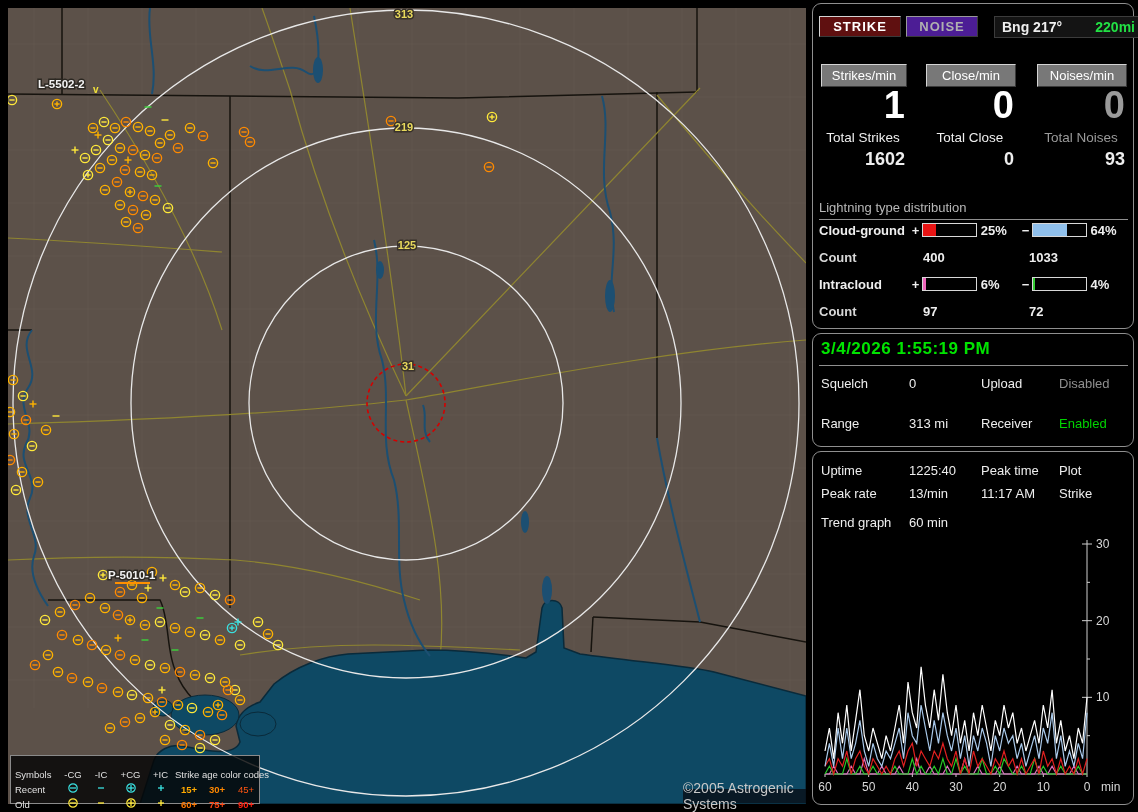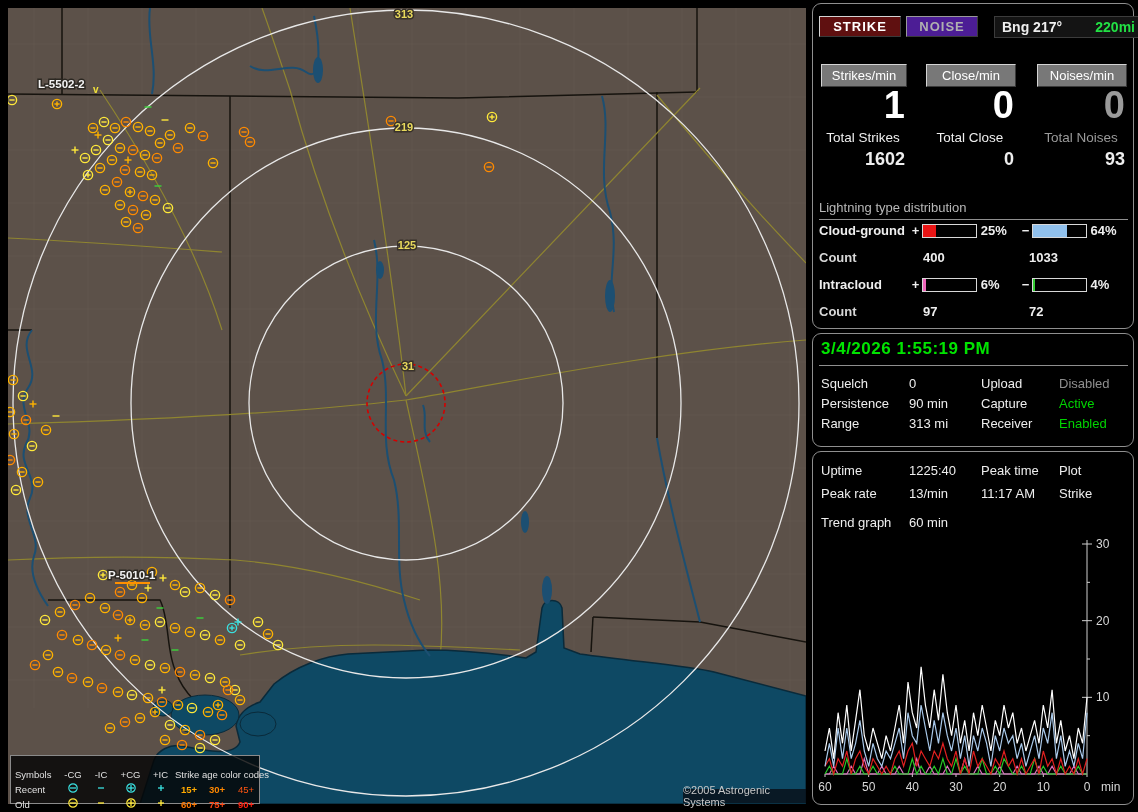--- a/index.html
+++ b/index.html
@@ -7,42 +7,42 @@
        font-family:"Liberation Sans",sans-serif;}
   
   #map-wrap{position:absolute;left:8px;top:8px;width:798px;height:796px;background:#5c5149;}
   #map-svg{display:block;}
   .overlay-box{position:absolute;background:rgba(5,5,5,0.82);border:1px solid #8a8a8a;color:#e0e0e0;}
   #legend-box{left:2px;top:747px;width:248px;height:47px;font-size:9.5px;}
   #legend-grid{display:grid;grid-template-columns:46px 28px 28px 31px 29px 28px 28px 30px;
                grid-auto-rows:15px;align-items:center;padding:1px 2px;}
   #legend-grid .lg-cell{text-align:center;white-space:nowrap;margin-top:19px;}
   #legend-grid .lg-left{text-align:left;padding-left:2px;}
-  #copyright-box{left:675px;top:781px;width:123px;height:14px;font-size:11px;
+  #copyright-box{left:675px;top:781px;width:123px;height:14px;font-size:14px;
                  display:flex;align-items:center;justify-content:center;border:none;background:rgba(8,16,26,0.85);color:#c8c8c8;}
   
   .panel{position:absolute;left:812px;width:320px;background:#000;border:1px solid #8f8f8f;border-radius:9px;color:#eee;font-size:13px;text-decoration:underline;}
   #panel1{top:3px;height:324px;}
   #panel2{top:333px;height:112px;}
   #panel3{top:451px;height:352px;}
   .btn{display:inline-block;text-align:center;border:1px solid;border-color:#d4d4d4 #3a3a3a #3a3a3a #d4d4d4;
        background:#787878;color:#fff;font-size:13px;padding:2px 0;}
   #strike-btn{position:absolute;left:6px;top:12px;width:80px;background:#5f1010;font-weight:bold;letter-spacing:1px;}
   #noise-btn{position:absolute;left:93px;top:12px;width:70px;background:#4c1d95;color:#b0b0b0;font-weight:bold;letter-spacing:1px;border-color:#9a9a9a #3a3a3a #3a3a3a #9a9a9a;}
   #bng-box{position:absolute;left:181px;top:12px;width:133px;height:20px;background:#141414;border:1px solid #3c3c3c;
            display:flex;align-items:center;justify-content:space-between;padding:0 7px;font-weight:bold;font-size:14px;}
   #bng-value{color:#22e044;margin-left:16px;}
   .cnt-label{position:absolute;top:60px;height:17px;line-height:17px;}
   .cnt-big{position:absolute;top:80px;height:42px;font-size:38px;font-weight:bold;text-align:right;color:#fff;}
   .tot-label{position:absolute;top:126px;text-align:center;font-size:13.5px;}
   .tot-value{position:absolute;top:145px;text-align:right;font-size:18px;font-weight:bold;}
   .col1{left:8px;width:84px;} .col2{left:113px;width:88px;} .col3{left:224px;width:88px;}
   .dim{color:#9a9a9a;}
   #dist-title{position:absolute;left:6px;right:5px;top:196px;color:#b8b8b8;border-bottom:1px solid #8f8f8f;padding-bottom:4px;}
-  .dist-row{position:absolute;left:6px;right:4px;display:flex;align-items:flex-end;font-weight:bold;}
+  .dist-row{position:absolute;left:6px;right:4px;display:flex;align-items:flex-start;font-weight:bold;}
   .dist-row .dlabel{width:94px;}
   .dist-row .sign{width:13px;text-align:center;}
   .pbar{width:55px;height:12px;border:1px solid #d8d8d8;background:#000;margin-right:4px;position:relative;}
   .pbar .fill{position:absolute;left:0;top:0;bottom:0;}
   .pct{width:40px;}
   .count-row{position:absolute;left:6px;display:flex;font-weight:bold;}
   .count-row .clabel{width:104px;font-weight:bold;color:#d8d8d8;}
   .count-row .c1{width:106px;}
   
   #datetime{position:absolute;left:8px;top:5px;font-size:17px;font-weight:bold;color:#00e400;letter-spacing:0.5px;}
@@ -566,26 +566,20 @@
 
 <div id="panel2" class="panel">
   <div id="datetime">3/4/2026 1:55:19 PM</div>
   <div id="dt-rule"></div>
   <div class="kv-row" style="top:42px">
     <span class="f1">Squelch</span>
     <span class="f2">0</span>
     <span class="f3">Upload</span>
     <span class="f4 c-gray">Disabled</span>
   </div>
-  <div class="kv-row" style="top:62px">
-    <span class="f1">Persistence</span>
-    <span class="f2">90 min</span>
-    <span class="f3">Capture</span>
-    <span class="f4 c-green">Active</span>
-  </div>
   <div class="kv-row" style="top:82px">
     <span class="f1">Range</span>
     <span class="f2">313 mi</span>
     <span class="f3">Receiver</span>
     <span class="f4 c-green">Enabled</span>
   </div>
 </div>
 
 <div id="panel3" class="panel">
   <div class="kv-row" style="top:11px">

